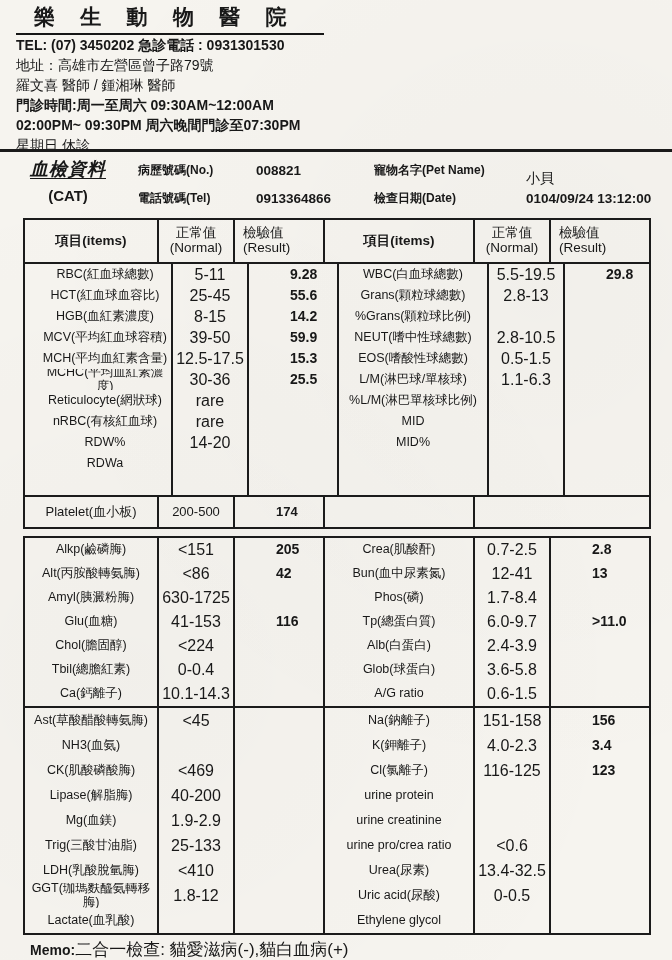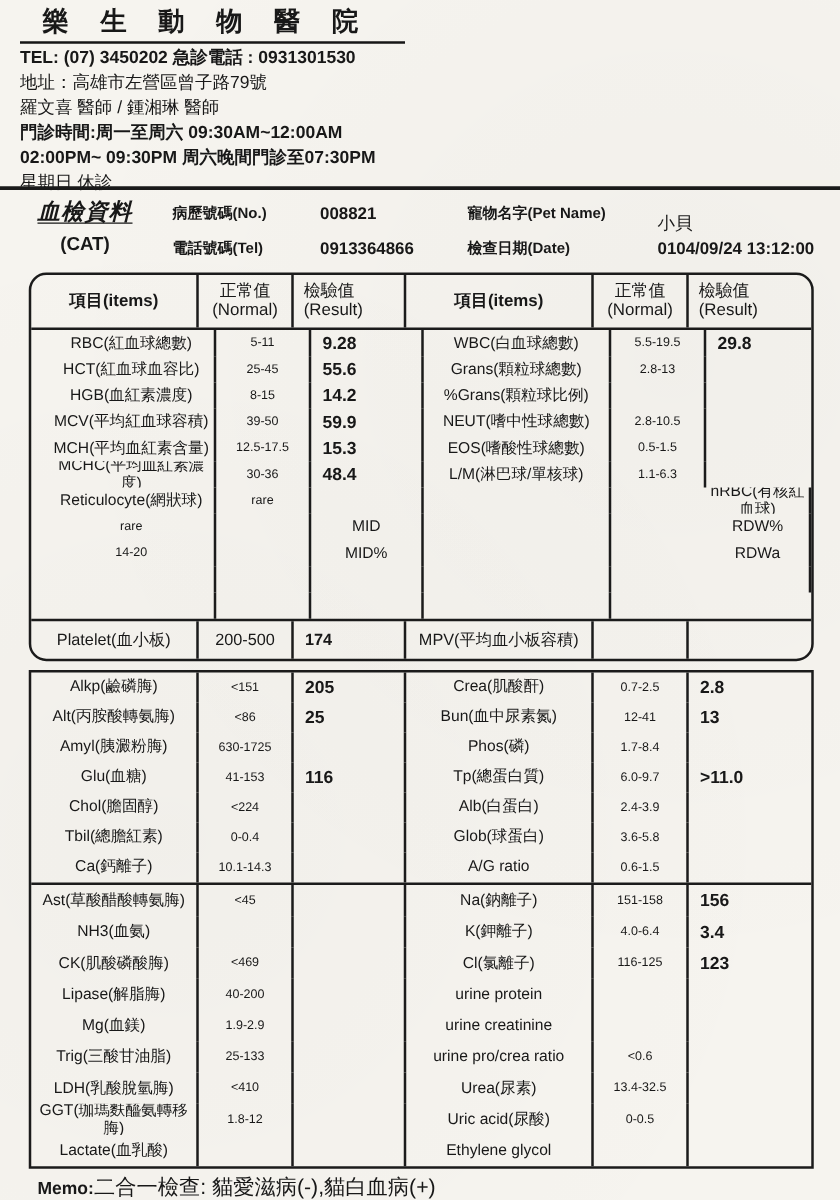--- a/index.html
+++ b/index.html
@@ -52,31 +52,31 @@
     position:absolute;left:23px;width:628px;
     border:2.5px solid #1b1b1b;background:transparent;box-sizing:border-box;
   }
   .grid6{display:grid;grid-template-columns:134px 76px 90px 150px 76px auto;}
   .cell{
     display:flex;align-items:center;justify-content:center;
     font-size:12.5px;line-height:1.1;text-align:center;
     white-space:pre-line;overflow:hidden;
   }
   .cell.b1,.cell.b2,.cell.b3,.cell.b4,.cell.b5{border-right:2px solid #1b1b1b;}
-  .cell.result{justify-content:flex-start;padding-left:9px;font-weight:bold;font-size:14px;}
-  .cell.normal{font-size:10px;}
+  .cell.result{justify-content:flex-start;padding-left:9px;font-weight:bold;font-size:14px;margin-left:32px;}
+  .cell.normal{font-size:16px;}
   .hdr-row{border-bottom:2.5px solid #1b1b1b;}
   .hdr-row .cell{font-size:13.5px;height:42px;}
   .hdr-row .cell.items-h{font-weight:bold;}
   .hdr-row .cell.res-h{justify-content:flex-start;padding-left:8px;text-align:left;}
   .rows{}
   .ftr-row{border-top:2.5px solid #1b1b1b;}
   .ftr-row .cell{height:30px;font-size:13px;}
   .divider{height:2px;background:#1b1b1b;}
-  #block1{top:218px;border-radius:14px;}
+  #block1{top:218px;}
   #block1 .rows{grid-auto-rows:21px;padding-left:14px;}
   #block23{top:536px;}
   #rows2{grid-auto-rows:24px;padding:0;}
   #rows3{grid-auto-rows:25px;}
   
   .memo{position:absolute;left:30px;top:938px;display:flex;align-items:baseline;}
   .memo-label{font-weight:bold;font-size:14px;}
   .memo-text{font-size:17px;}
 </style>
 </head>
@@ -152,27 +152,28 @@
         <div class="cell b5 normal">2.8-10.5</div>
         <div class="cell result"></div>
         <div class="cell b1 item">MCH(平均血紅素含量)</div>
         <div class="cell b2 normal">12.5-17.5</div>
         <div class="cell b3 result">15.3</div>
         <div class="cell b4 item">EOS(嗜酸性球總數)</div>
         <div class="cell b5 normal">0.5-1.5</div>
         <div class="cell result"></div>
         <div class="cell b1 item">MCHC(平均血紅素濃度)</div>
         <div class="cell b2 normal">30-36</div>
-        <div class="cell b3 result">48.4</div>
+        <div class="cell b3 result">25.5</div>
         <div class="cell b4 item">L/M(淋巴球/單核球)</div>
         <div class="cell b5 normal">1.1-6.3</div>
         <div class="cell result"></div>
         <div class="cell b1 item">Reticulocyte(網狀球)</div>
         <div class="cell b2 normal">rare</div>
         <div class="cell b3 result"></div>
+        <div class="cell b4 item">%L/M(淋巴單核球比例)</div>
         <div class="cell b5 normal"></div>
         <div class="cell result"></div>
         <div class="cell b1 item">nRBC(有核紅血球)</div>
         <div class="cell b2 normal">rare</div>
         <div class="cell b3 result"></div>
         <div class="cell b4 item">MID</div>
         <div class="cell b5 normal"></div>
         <div class="cell result"></div>
         <div class="cell b1 item">RDW%</div>
         <div class="cell b2 normal">14-20</div>
@@ -190,37 +191,36 @@
         <div class="cell b2 normal"></div>
         <div class="cell b3 result"></div>
         <div class="cell b4 item"></div>
         <div class="cell b5 normal"></div>
         <div class="cell result"></div>
       </div>
     <div class="grid6 ftr-row">
         <div class="cell b1 item">Platelet(血小板)</div>
         <div class="cell b2 normal">200-500</div>
         <div class="cell b3 result">174</div>
-        <div class="cell b4 item">MPV(平均血小板容積)</div>
         <div class="cell b5 normal"></div>
         <div class="cell result"></div>
       </div>
   </div>
 
   <div class="tbl" id="block23">
     <div class="grid6 rows" id="rows2">
         <div class="cell b1 item">Alkp(鹼磷脢)</div>
         <div class="cell b2 normal">&lt;151</div>
         <div class="cell b3 result">205</div>
         <div class="cell b4 item">Crea(肌酸酐)</div>
         <div class="cell b5 normal">0.7-2.5</div>
         <div class="cell result">2.8</div>
         <div class="cell b1 item">Alt(丙胺酸轉氨脢)</div>
         <div class="cell b2 normal">&lt;86</div>
-        <div class="cell b3 result">25</div>
+        <div class="cell b3 result">42</div>
         <div class="cell b4 item">Bun(血中尿素氮)</div>
         <div class="cell b5 normal">12-41</div>
         <div class="cell result">13</div>
         <div class="cell b1 item">Amyl(胰澱粉脢)</div>
         <div class="cell b2 normal">630-1725</div>
         <div class="cell b3 result"></div>
         <div class="cell b4 item">Phos(磷)</div>
         <div class="cell b5 normal">1.7-8.4</div>
         <div class="cell result"></div>
         <div class="cell b1 item">Glu(血糖)</div>
@@ -253,21 +253,21 @@
         <div class="cell b1 item">Ast(草酸醋酸轉氨脢)</div>
         <div class="cell b2 normal">&lt;45</div>
         <div class="cell b3 result"></div>
         <div class="cell b4 item">Na(鈉離子)</div>
         <div class="cell b5 normal">151-158</div>
         <div class="cell result">156</div>
         <div class="cell b1 item">NH3(血氨)</div>
         <div class="cell b2 normal"></div>
         <div class="cell b3 result"></div>
         <div class="cell b4 item">K(鉀離子)</div>
-        <div class="cell b5 normal">4.0-6.4</div>
+        <div class="cell b5 normal">4.0-2.3</div>
         <div class="cell result">3.4</div>
         <div class="cell b1 item">CK(肌酸磷酸脢)</div>
         <div class="cell b2 normal">&lt;469</div>
         <div class="cell b3 result"></div>
         <div class="cell b4 item">Cl(氯離子)</div>
         <div class="cell b5 normal">116-125</div>
         <div class="cell result">123</div>
         <div class="cell b1 item">Lipase(解脂脢)</div>
         <div class="cell b2 normal">40-200</div>
         <div class="cell b3 result"></div>

